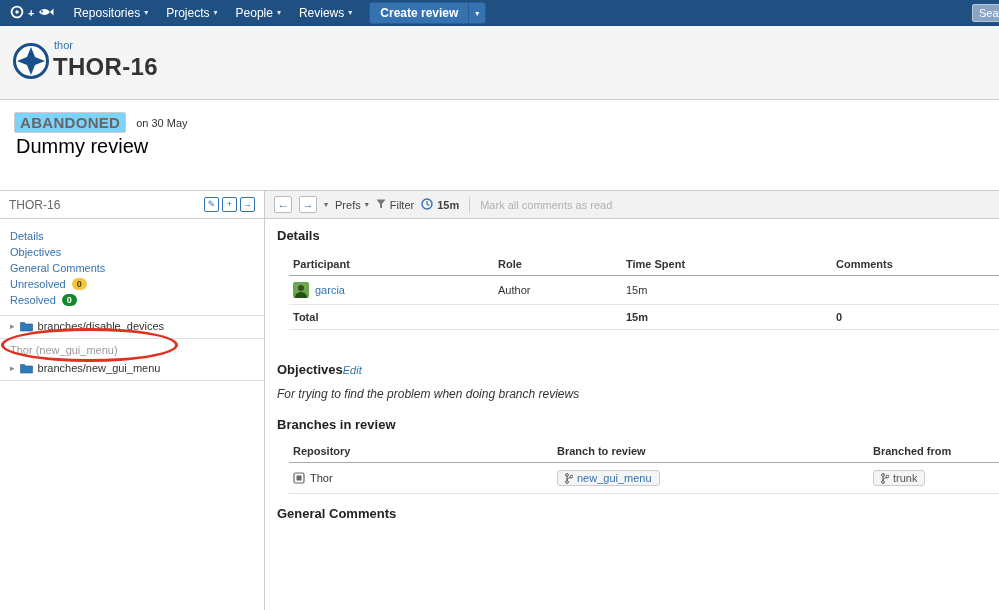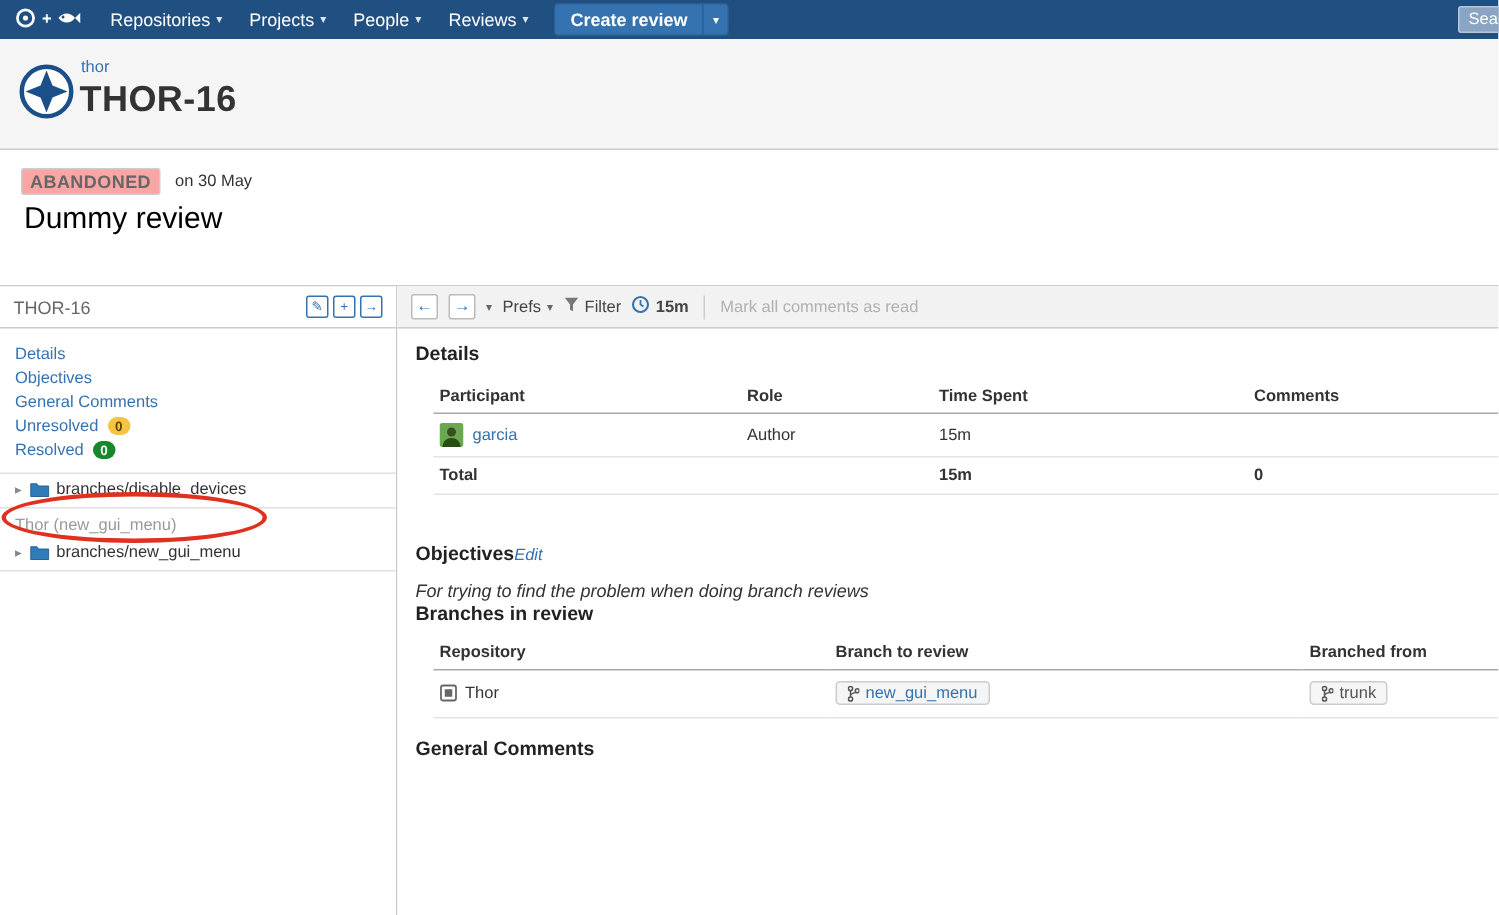--- a/index.html
+++ b/index.html
@@ -48,22 +48,22 @@
     position: absolute; top: 26px; left: 0; width: 100%; height: 74px;
     background: #f5f5f5; border-bottom: 1px solid #ccc;
   }
   .project-icon { position: absolute; left: 12px; top: 16px; width: 38px; height: 38px; }
   .project-link { position: absolute; left: 54px; top: 13px; font-size: 11px; color: #3572b0; }
   .review-key { position: absolute; left: 53px; top: 27px; font-size: 24px; font-weight: bold; color: #333; letter-spacing: .3px; }
 
   
   .status-row { position: absolute; top: 112px; left: 14px; display: flex; align-items: center; gap: 10px; }
   .badge-abandoned {
-    background: #fca5a5; border: 1px solid #ccc; color: #666;
-    font-size: 12px; font-weight: bold; padding: 1px 5px; border-radius: 2px; letter-spacing: .3px;
+    background: #7dd3fc; border: 1px solid #ccc; color: #666;
+    font-size: 15px; font-weight: bold; padding: 1px 5px; border-radius: 2px; letter-spacing: .3px;
   }
   .status-date { font-size: 11px; color: #333; }
   .review-title { position: absolute; top: 135px; left: 16px; font-size: 20px; font-weight: normal; color: #000000; }
 
   
   .main {
     position: absolute; top: 190px; left: 0; right: 0; bottom: 0;
     display: flex; border-top: 1px solid #ccc;
   }
 
@@ -130,21 +130,21 @@
   .details-table .c3 { width: 210px; }
   .total-row td { font-weight: bold; border-bottom: 1px solid #e4e4e4; }
   .participant-cell { display: flex; align-items: center; gap: 6px; }
   .avatar-sm { width: 16px; height: 16px; display: inline-block; flex: 0 0 16px; }
   .user-link { color: #3572b0; cursor: pointer; }
 
   .objectives-block { margin-top: 30px; }
   .edit-link { font-size: 11px; font-style: italic; color: #3572b0; margin-left: 0; font-weight: normal; cursor: pointer; }
   .objectives-text { font-size: 12px; color: #333; margin-top: 9px; font-style: italic; }
 
-  .branches-block { }
+  .branches-block { margin-top: 16px; }
   .branches-table { width: 100%; margin: 8px 0 0 12px; }
   .branches-table th { text-align: left; font-weight: bold; color: #333; border-bottom: 1px solid #a9a9a9; padding: 5px 4px; }
   .branches-table td { border-bottom: 1px solid #e4e4e4; padding: 7px 4px; }
   .branches-table .b1 { width: 264px; }
   .branches-table .b2 { width: 316px; }
   .repo-cell { display: flex; align-items: center; gap: 5px; }
   .repo-icon { width: 12px; height: 12px; display: inline-block; }
   .branch-tag {
     display: inline-flex; align-items: center; gap: 4px;
     border: 1px solid #ccc; background: #f5f5f5; border-radius: 3px;

